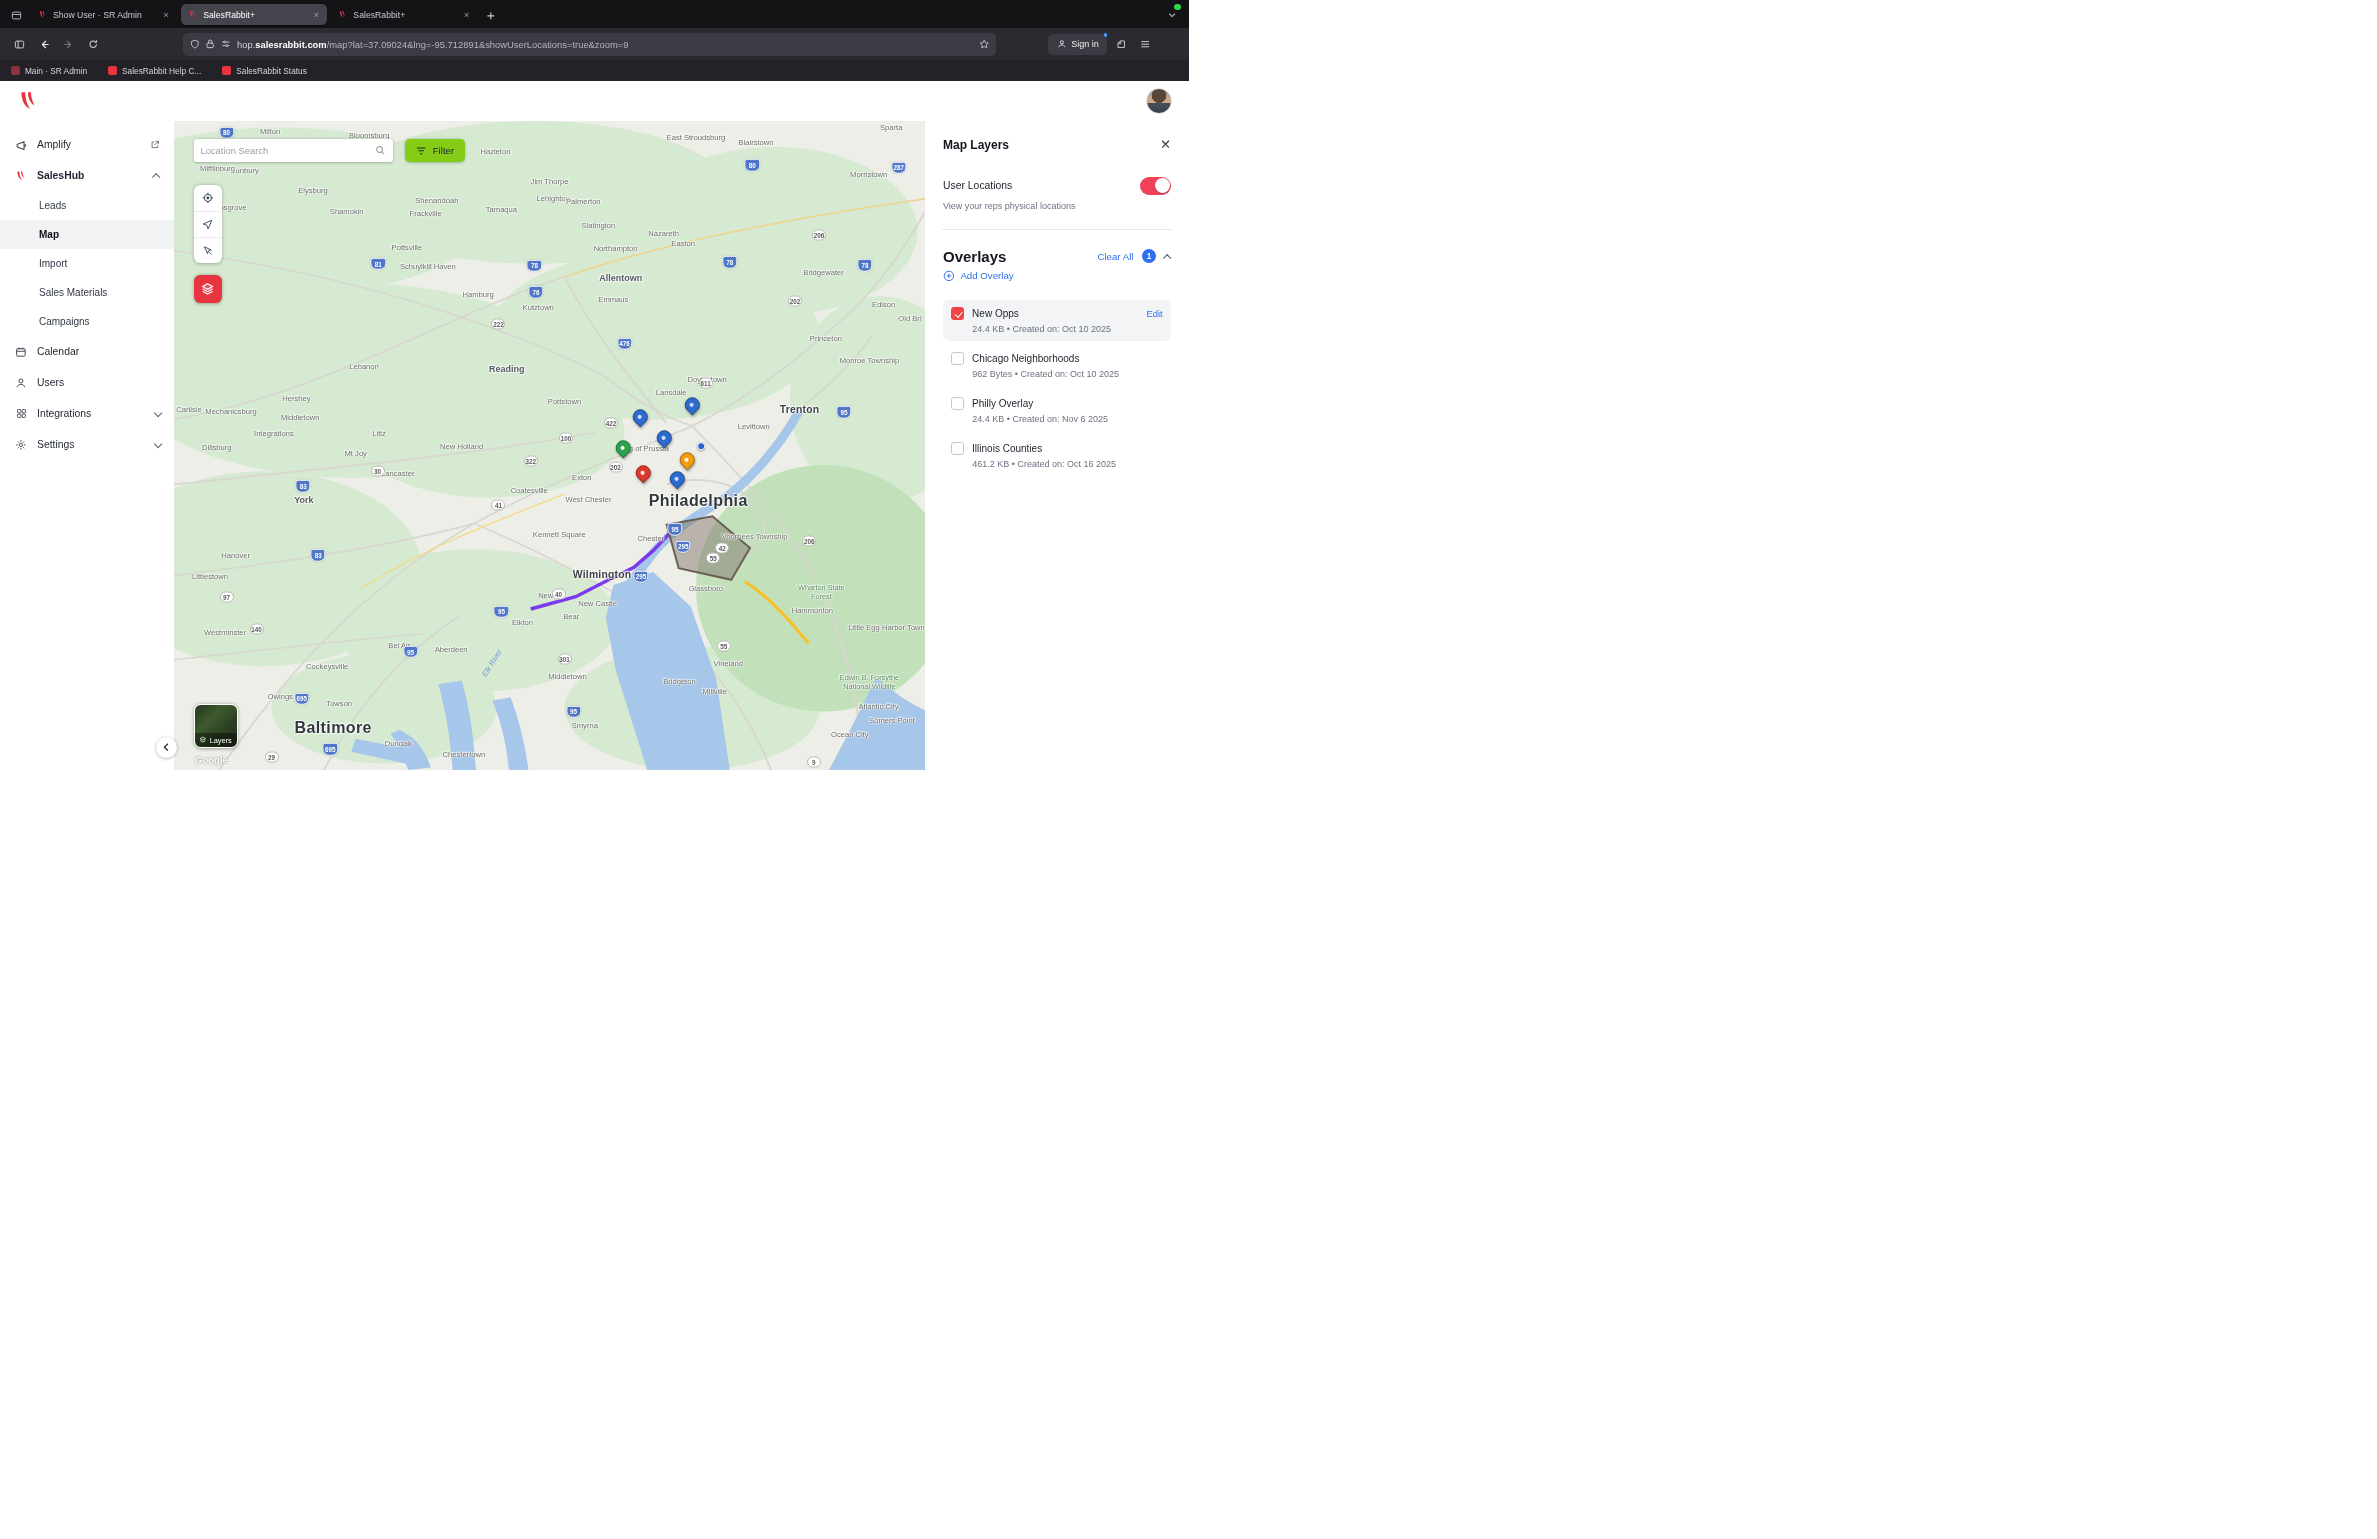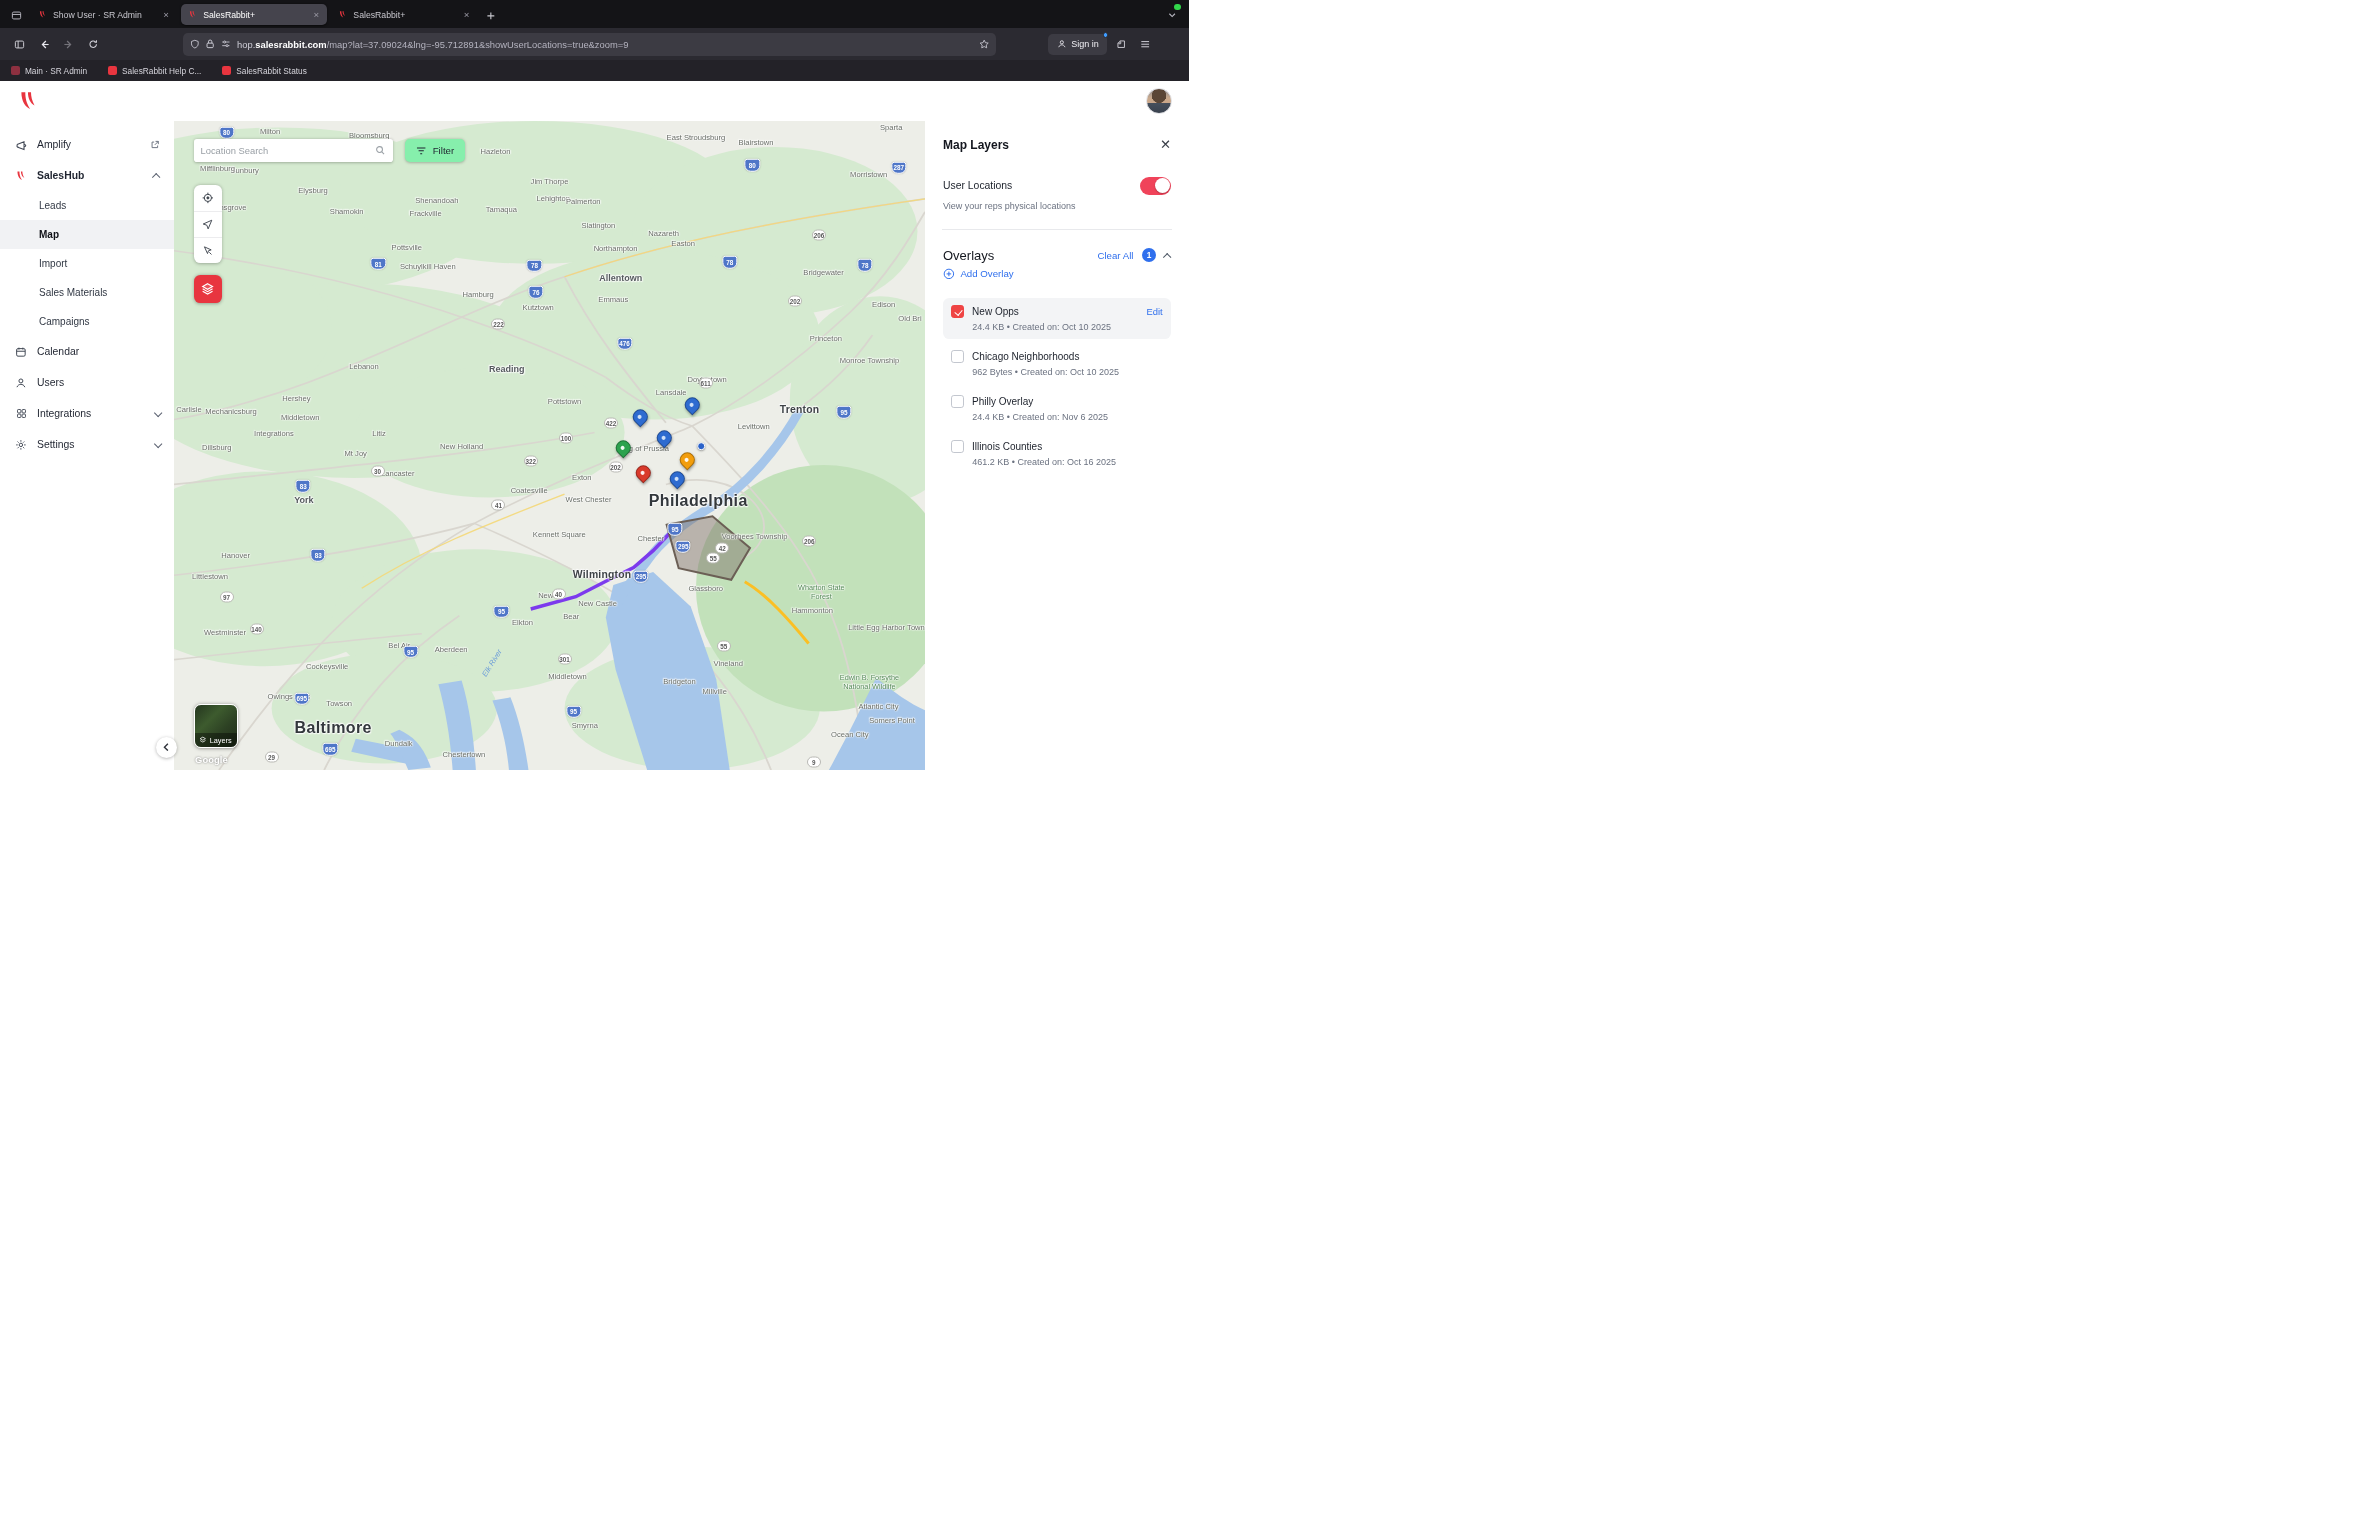--- a/index.html
+++ b/index.html
@@ -75,21 +75,21 @@
   .tp.blue { background:#2e6bd0; } .tp.blue::after { background:#cfe0f7; }
   .tp.green { background:#2ca24e; }
   .tp.orange { background:#f29d0c; }
   .tp.red { background:#d93a2b; }
   .pinwrap.dot { width:7.6px; height:7.6px; transform:translate(-50%,-50%); background:#2a62c9; border:1.4px solid #fff; border-radius:50%; box-shadow:0 0.7px 2.1px rgba(0,0,0,.4); }
 
   .map-search { position:absolute; left:19.5px; top:18px; width:199px; height:23px; background:#fff; border-radius:2.8px;
                 box-shadow:0 0.7px 2.8px rgba(0,0,0,.25); display:flex; align-items:center; padding:0 7px; gap:5.6px; z-index:8; }
   .map-search input { border:none; outline:none; flex:1; font-size:9.4px; color:#202124; font-family:inherit; background:transparent; }
   .map-search input::placeholder { color:#9aa0a6; }
-  .filter-btn { position:absolute; left:231px; top:18px; height:23px; background:#86efac; border-radius:4.9px; box-shadow:0 0.7px 2.8px rgba(0,0,0,.25);
+  .filter-btn { position:absolute; left:231px; top:18px; height:23px; background:#84cc16; border-radius:4.9px; box-shadow:0 0.7px 2.8px rgba(0,0,0,.25);
                 display:flex; align-items:center; gap:6.3px; padding:0 11px; font-size:9.7px; color:#1f2430; z-index:8; }
   .tool-stack { position:absolute; left:19.5px; top:64px; width:28px; background:#fff; border-radius:6.3px; box-shadow:0 0.7px 3.5px rgba(0,0,0,.28);
                 display:flex; flex-direction:column; z-index:8; }
   .tool-btn { height:26px; display:flex; align-items:center; justify-content:center; color:#394049; }
   .tool-btn + .tool-btn { border-top:0.7px solid #ececee; }
   .layers-btn { position:absolute; left:19.5px; top:154px; width:28px; height:28px; border-radius:6.3px; background:#e8353f;
                 box-shadow:0 0.7px 3.5px rgba(0,0,0,.3); display:flex; align-items:center; justify-content:center; z-index:8; }
   .thumb { position:absolute; left:19.5px; bottom:22px; width:44px; height:44px; border-radius:7px; border:1.4px solid #fff;
            box-shadow:0 0.7px 3.5px rgba(0,0,0,.35); overflow:hidden; z-index:8;
            background:linear-gradient(135deg,#24351f 0%,#3d5b2e 35%,#2c4023 65%,#202d19 100%); }
@@ -111,21 +111,21 @@
   .ul-row { margin-top:25px; display:flex; align-items:center; justify-content:space-between; }
   .ul-label { font-size:10.4px; color:#1c212b; font-weight:500; }
   .ul-desc { margin-top:6.3px; font-size:9px; color:#6b7280; }
   .toggle { width:31px; height:18px; border-radius:9px; background:#d1d5db; position:relative; flex:0 0 auto; }
   .toggle.on { background:#f0435a; }
   .toggle::after { content:''; position:absolute; top:1.4px; left:1.4px; width:15.3px; height:15.3px; border-radius:50%; background:#fff;
            box-shadow:0 0.7px 1.4px rgba(0,0,0,.3); transition:left .1s; }
   .toggle.on::after { left:14.6px; }
   .divider { height:0.7px; background:#e8e9ec; margin:18px -1.4px; }
   .ov-head { display:flex; align-items:center; gap:8.3px; }
-  .ov-title { font-size:13px; font-weight:400; color:#14171f; flex:1; }
+  .ov-title { font-size:15px; font-weight:700; color:#14171f; flex:1; }
   .clear-all { font-size:9.7px; color:#2f6fed; }
   .badge { width:14.6px; height:14.6px; border-radius:50%; background:#2f6fed; color:#fff; font-size:8.3px; font-weight:700;
            display:flex; align-items:center; justify-content:center; }
   .add-overlay { margin-top:5px; display:flex; align-items:center; gap:5.6px; color:#2f6fed; font-size:9.7px; font-weight:500; }
   .ov-list { margin-top:19px; display:flex; flex-direction:column; gap:4.2px; }
   .ov-item { padding:7px 8.3px; border-radius:6.3px; }
   .ov-item.selected { background:#f3f4f6; }
   .ov-row1 { display:flex; align-items:center; gap:8.3px; }
   .ov-name { font-size:10px; color:#1c212b; font-weight:500; flex:1; }
   .edit-link { font-size:9.4px; color:#2f6fed; }

